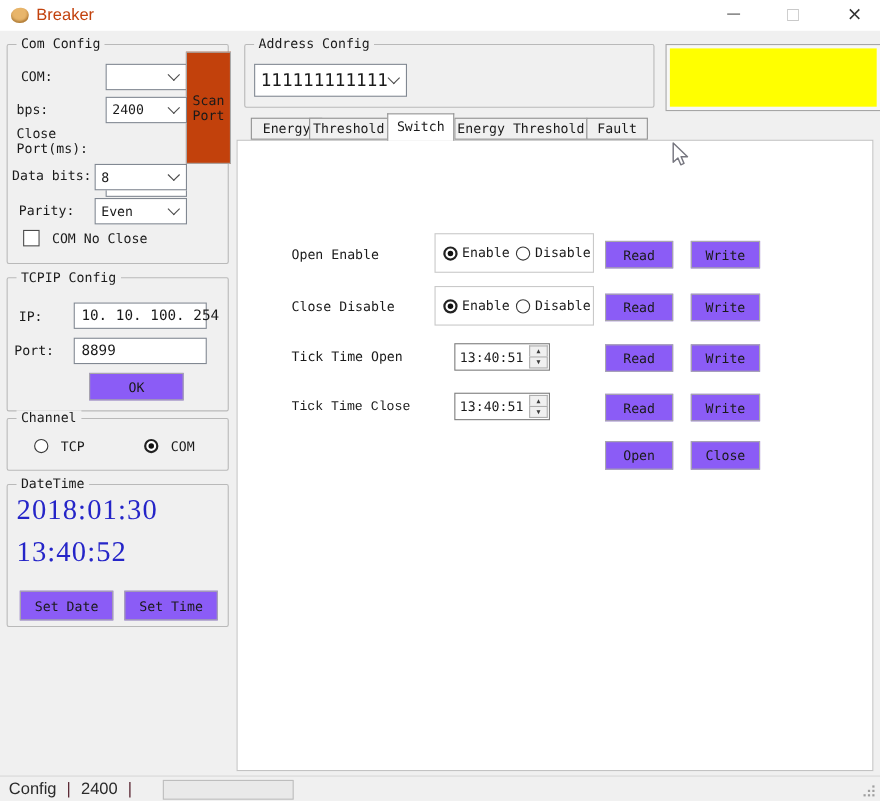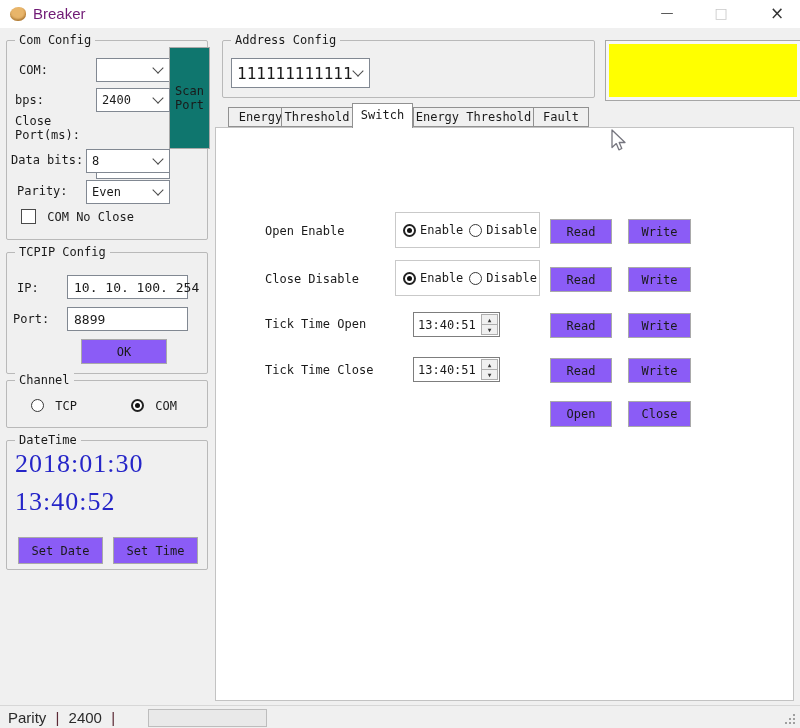--- a/index.html
+++ b/index.html
@@ -6,21 +6,21 @@
   body{width:800px;height:728px;overflow:hidden;background:#f0f0f0;
        font-family:"DejaVu Sans Mono",monospace;font-size:12px;color:#1a1a1a;}
   #app{position:relative;width:800px;height:728px;background:#f0f0f0;}
 
   
   #titlebar{position:absolute;left:0;top:0;width:800px;height:28px;background:#ffffff;}
   #app-icon{position:absolute;left:10px;top:7px;width:16px;height:14px;
     background:radial-gradient(circle at 35% 40%, #e8b56a 0 55%, #c98a3e 100%);
     border-radius:55% 45% 50% 50%;box-shadow:inset 0 -2px 2px rgba(120,70,10,.45);}
   #title-text{position:absolute;left:33px;top:0;line-height:28px;
-    font-family:"Liberation Sans",sans-serif;font-size:15px;color:#701a75;}
+    font-family:"Liberation Sans",sans-serif;font-size:15px;color:#c2410c;}
   .win-btn{position:absolute;top:0;width:34px;height:28px;text-align:center;line-height:26px;
     font-family:"DejaVu Sans",sans-serif;color:#444;}
   #btn-min{left:650px;font-size:13px;}
   #btn-max{left:704px;font-size:14px;color:#c9c9c9;}
   #btn-close{left:760px;font-size:17px;color:#333;}
 
   
   .group{position:absolute;border:1px solid #b9b9b9;border-radius:2px;}
   .gtitle{position:absolute;top:-8px;left:8px;background:#f0f0f0;padding:0 4px;line-height:14px;white-space:nowrap;}
   .lbl{position:absolute;line-height:14px;white-space:nowrap;}
@@ -38,21 +38,21 @@
   .checkbox{display:inline-block;width:13px;height:13px;background:#fff;border:1px solid #4a4a4a;vertical-align:middle;}
   .radio{display:inline-block;position:relative;width:13px;height:13px;border:1px solid #383838;
     border-radius:50%;background:#fff;vertical-align:middle;box-sizing:border-box;}
   .radio.sel{border-width:2px;border-color:#222;}
   .radio.sel::after{content:"";position:absolute;left:2px;top:2px;width:5px;height:5px;border-radius:50%;background:#111;}
   .rlbl{vertical-align:middle;margin-left:4px;}
 
   
   #grp-com{left:6px;top:40px;width:200px;height:198px;}
   #lbl-com{left:12px;top:22px;}     #combo-com{left:89px;top:17px;width:72px;height:22px;}
-  #btn-scan{left:162px;top:6px;width:39px;height:100px;background:#0f766e;}
+  #btn-scan{left:162px;top:6px;width:39px;height:100px;background:#c2410c;}
   #lbl-bps{left:8px;top:52px;}      #combo-bps{left:89px;top:47px;width:72px;height:22px;}
   #lbl-closeport{left:8px;top:73px;width:74px;}
   #combo-closeport{left:89px;top:78px;width:72px;height:22px;margin-top:36px;}
   #lbl-databits{left:4px;top:112px;}#combo-databits{left:79px;top:108px;width:82px;height:22px;}
   #lbl-parity{left:10px;top:143px;} #combo-parity{left:79px;top:139px;width:82px;height:22px;}
   #chk-row{position:absolute;left:14px;top:168px;}
 
   
   #grp-tcpip{left:6px;top:252px;width:200px;height:120px;}
   #lbl-ip{left:10px;top:28px;}   #input-ip{left:60px;top:22px;width:119px;height:22px;}
@@ -88,21 +88,21 @@
   #tab-energy{left:228px;width:65px;}
   #tab-threshold{left:281px;width:72px;}
   #tab-switch{left:352px;width:61px;}
   #tab-ethreshold{left:413px;width:121px;}
   #tab-fault{left:533px;width:56px;}
   #tab-panel{position:absolute;left:215px;top:127px;width:579px;height:574px;background:#fff;
     border:1px solid #c3c3c3;z-index:1;box-sizing:border-box;}
 
   
   .row-lbl{position:absolute;left:265px;line-height:14px;z-index:5;}
-  #lbl-row1{top:224px;} #lbl-row2{top:272px;} #lbl-row3{top:317px;} #lbl-row4{top:363px;}
+  #lbl-row1{top:224px;} #lbl-row2{top:272px;} #lbl-row3{top:317px;} #lbl-row4{top:363px;font-family:Liberation Mono, monospace;}
   .rgrp{position:absolute;width:145px;height:36px;background:#fff;border:1px solid #c9c9c9;
     display:flex;align-items:center;padding-left:7px;box-sizing:border-box;z-index:5;}
   #rgrp1{left:395px;top:212px;} #rgrp2{left:395px;top:260px;}
   .rgrp .opt2{margin-left:6px;}
   .spinner{position:absolute;width:87px;height:25px;background:#fff;border:1px solid #7d7d7d;
     display:flex;box-sizing:border-box;z-index:5;}
   #spin1{left:413px;top:312px;} #spin2{left:413px;top:357px;}
   .spin-val{flex:1;align-self:center;padding-left:4px;white-space:nowrap;}
   .spin-btns{width:17px;display:flex;flex-direction:column;padding:1px;}
   .spin-btn{flex:1;background:#f0f0f0;border:1px solid #aeaeae;display:flex;align-items:center;
@@ -319,21 +319,21 @@
 
   <div class="btn rw" id="btn-open">
     <span>Open</span>
   </div>
   <div class="btn rw" id="btn-close2">
     <span>Close</span>
   </div>
 
   <div id="statusbar">
     <span id="status-text">
-      <span>Parity</span>
+      <span>Config</span>
       <span class="sep" style="color: rgb(92, 42, 54);">|</span>
       <span>2400</span>
       <span class="sep" style="color: rgb(92, 42, 54);">|</span>
     </span>
     <span id="status-progress"></span>
     <span id="resize-grip">
         <i></i>
       </span>
   </div>
 

